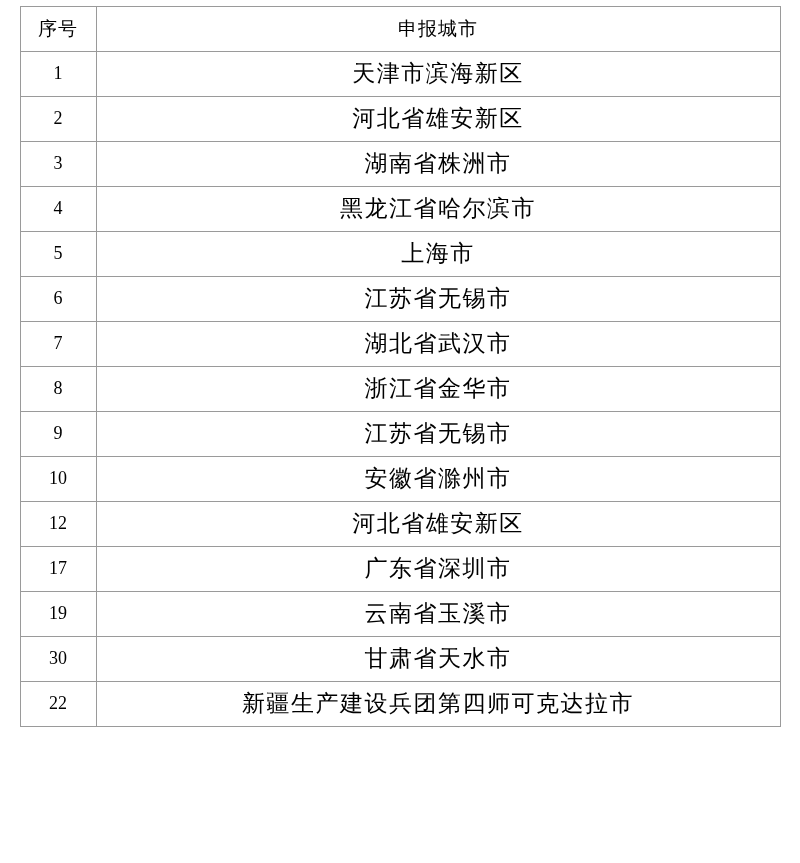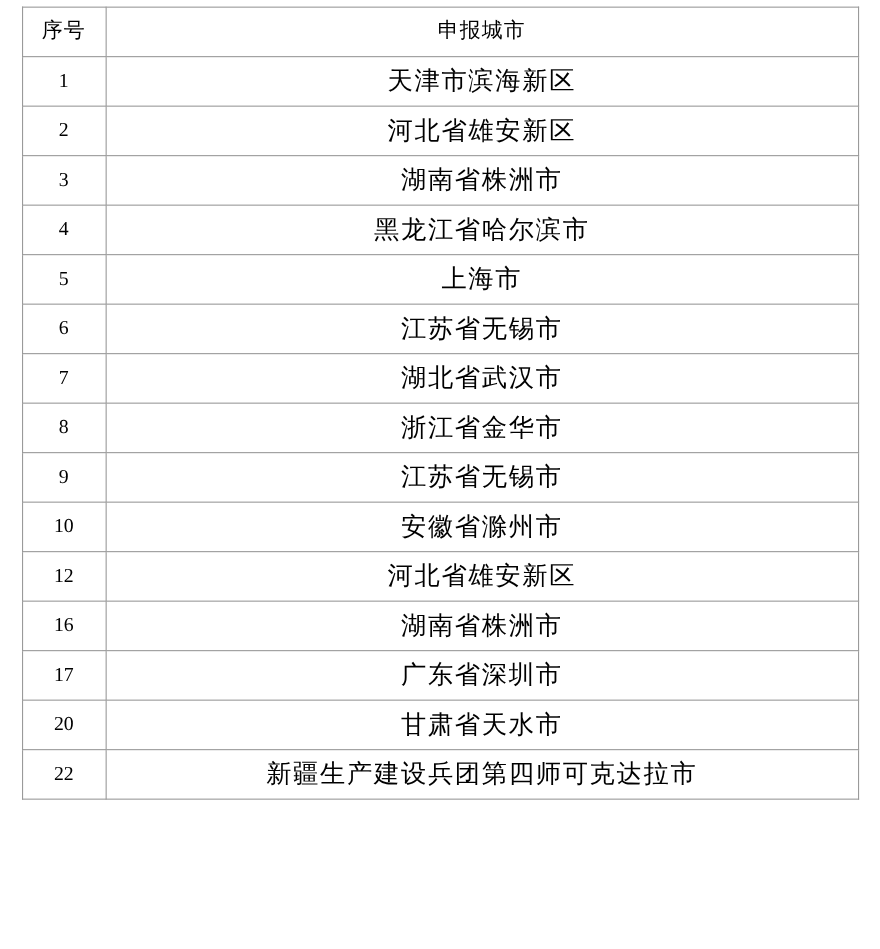--- a/index.html
+++ b/index.html
@@ -108,29 +108,29 @@
       </tr>
       <tr>
         <td class="idx-cell">10</td>
         <td class="city-cell">安徽省滁州市</td>
       </tr>
       <tr>
         <td class="idx-cell">12</td>
         <td class="city-cell">河北省雄安新区</td>
       </tr>
       <tr>
-        <td class="idx-cell">16</td>
-        <td class="city-cell">湖南省株洲市</td>
-      </tr>
-      <tr>
         <td class="idx-cell">17</td>
         <td class="city-cell">广东省深圳市</td>
       </tr>
       <tr>
-        <td class="idx-cell">20</td>
+        <td class="idx-cell">19</td>
+        <td class="city-cell">云南省玉溪市</td>
+      </tr>
+      <tr>
+        <td class="idx-cell">30</td>
         <td class="city-cell">甘肃省天水市</td>
       </tr>
       <tr>
         <td class="idx-cell">22</td>
         <td class="city-cell">新疆生产建设兵团第四师可克达拉市</td>
       </tr>
     </tbody>
   </table>
 </div>
 

